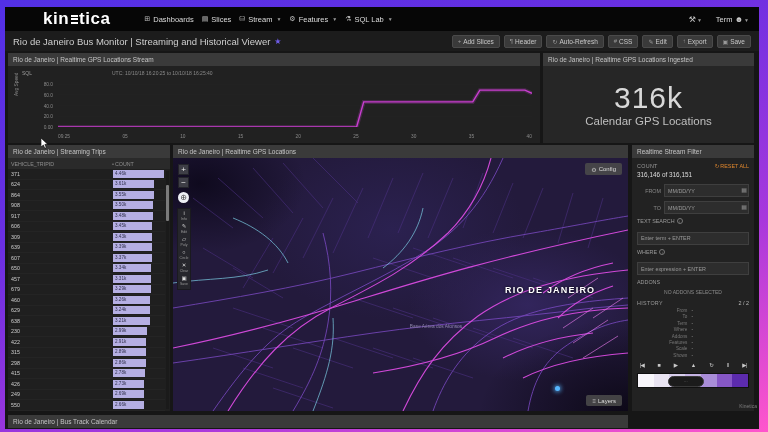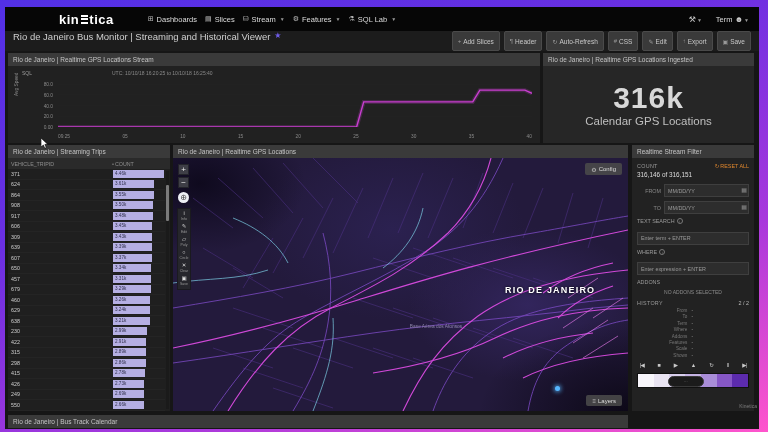--- a/index.html
+++ b/index.html
@@ -2,31 +2,31 @@
 <html><head>
 <meta charset="utf-8">
 <style>
 *{margin:0;padding:0;box-sizing:border-box}
 html,body{width:768px;height:432px;overflow:hidden}
 body{position:relative;background:#000;font-family:"Liberation Sans",sans-serif}
 .frame{position:absolute;inset:0;background:linear-gradient(160deg,#5230e6 0%,#6a2fe2 35%,#a838dc 70%,#ff55cc 100%)}
 .screen{position:absolute;left:5px;top:7px;right:9px;bottom:3px;background:#161616;overflow:hidden}
 
 .topnav{position:absolute;left:0;top:0;right:0;height:24px;background:#060606;display:flex;align-items:center;padding:0 10px}
-.logo{display:flex;align-items:center;margin-left:44px;color:#fff;font-size:13px;font-weight:bold;letter-spacing:.5px}
+.logo{display:flex;align-items:center;margin-left:28px;color:#fff;font-size:17px;font-weight:bold;letter-spacing:.5px}
 .logo-e{display:inline-flex;flex-direction:column;gap:1.5px;margin:0 1.5px}
 .logo-e i{display:block;width:7px;height:2px;background:#fff}
 .nav-items{display:flex;gap:8px;margin-left:34px}
 .nav-item{display:flex;align-items:center;gap:3px;color:#ddd;font-size:7.5px;cursor:pointer}
 .nav-item .nic{font-size:7px;color:#bbb}
 .caret{font-size:5px;color:#999;margin-left:1px}
 .nav-right{margin-left:auto;display:flex;align-items:center;gap:14px;color:#ddd;font-size:7.5px}
 .nav-right .nic{font-size:8px;color:#ccc}
 
-.titlebar{position:absolute;left:0;top:24px;right:0;height:20px;background:#1c1c1c;display:flex;padding:0 8px}
+.titlebar{position:absolute;left:0;top:24px;right:0;height:20px;background:#1c1c1c;display:flex;align-items:center;padding:0 8px}
 .page-title{font-size:9.5px;color:#cfcfcf}
 .star{color:#6f5de8;font-size:8px;margin-left:4px}
 .title-buttons{margin-left:auto;display:flex;gap:4px}
 .tbtn{display:flex;align-items:center;gap:2px;background:#3a3a3a;border:1px solid #4a4a4a;border-radius:2px;color:#c9c9c9;font-size:6.5px;padding:2px 5px;cursor:pointer}
 .tbtn .bic{font-size:6px;color:#999}
 
 .panel{position:absolute;background:#1f1f1f}
 .phead{height:13px;background:#3a3a3a;color:#c5c5c5;font-size:6.5px;line-height:13px;padding:0 5px;white-space:nowrap;overflow:hidden}
 
 #chart-panel{left:3px;top:46px;width:532px;height:90px}
@@ -36,21 +36,21 @@
 .ylab{position:absolute;left:6px;top:30px;font-size:4.8px;color:#8a8a8a;transform:rotate(-90deg);transform-origin:left top}
 .yticks{position:absolute;left:22px;top:14px;width:26px;height:47px}
 .yticks div{position:absolute;right:3px;transform:translateY(-50%);font-size:4.8px;color:#8a8a8a}
 .plot{position:absolute;left:50px;right:8px;top:14px;height:47px}
 .plot svg{position:absolute;inset:0;width:100%;height:100%}
 .xticks{position:absolute;left:50px;right:8px;bottom:4px;display:flex;justify-content:space-between}
 .xticks span{font-size:4.8px;color:#8a8a8a}
 
 #ingest-panel{left:538px;top:46px;width:211px;height:90px}
 .ingest-body{position:absolute;inset:13px 0 0 0;background:#262626;display:flex;flex-direction:column;align-items:center;justify-content:center}
-.big-num{font-size:30px;font-weight:bold;color:#d8d8d8;letter-spacing:1px;line-height:30px}
+.big-num{font-size:30px;font-weight:normal;color:#d8d8d8;letter-spacing:1px;line-height:30px}
 .big-cap{font-size:11.5px;color:#bfbfbf;margin-top:2px}
 
 #table-panel{left:3px;top:138px;width:162px;height:266px}
 .thead{position:absolute;left:0;right:0;top:13px;height:11px;background:#2a2a2a;display:flex;align-items:center;padding:0 3px;font-size:5.3px;color:#8f8f8f}
 .thead .c1{flex:1}.thead .c2{width:52px}
 .tsort{font-size:4px;color:#666;margin-left:2px}
 .trows{position:absolute;left:0;right:5px;top:24px;bottom:0;overflow:hidden}
 .trow{height:10.5px;display:flex;align-items:center;border-bottom:1px solid #242424;padding-left:3px}
 .trow .tid{flex:1;font-size:5.3px;color:#cfcfcf}
 .trow .tbarcell{width:52px;padding-right:1px}

